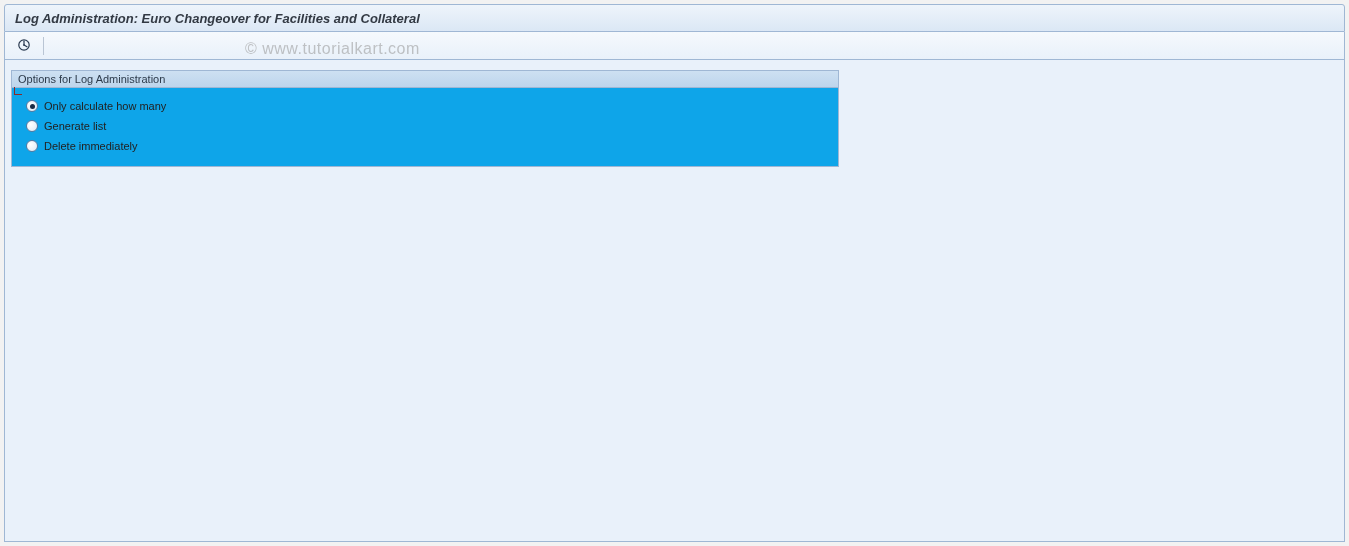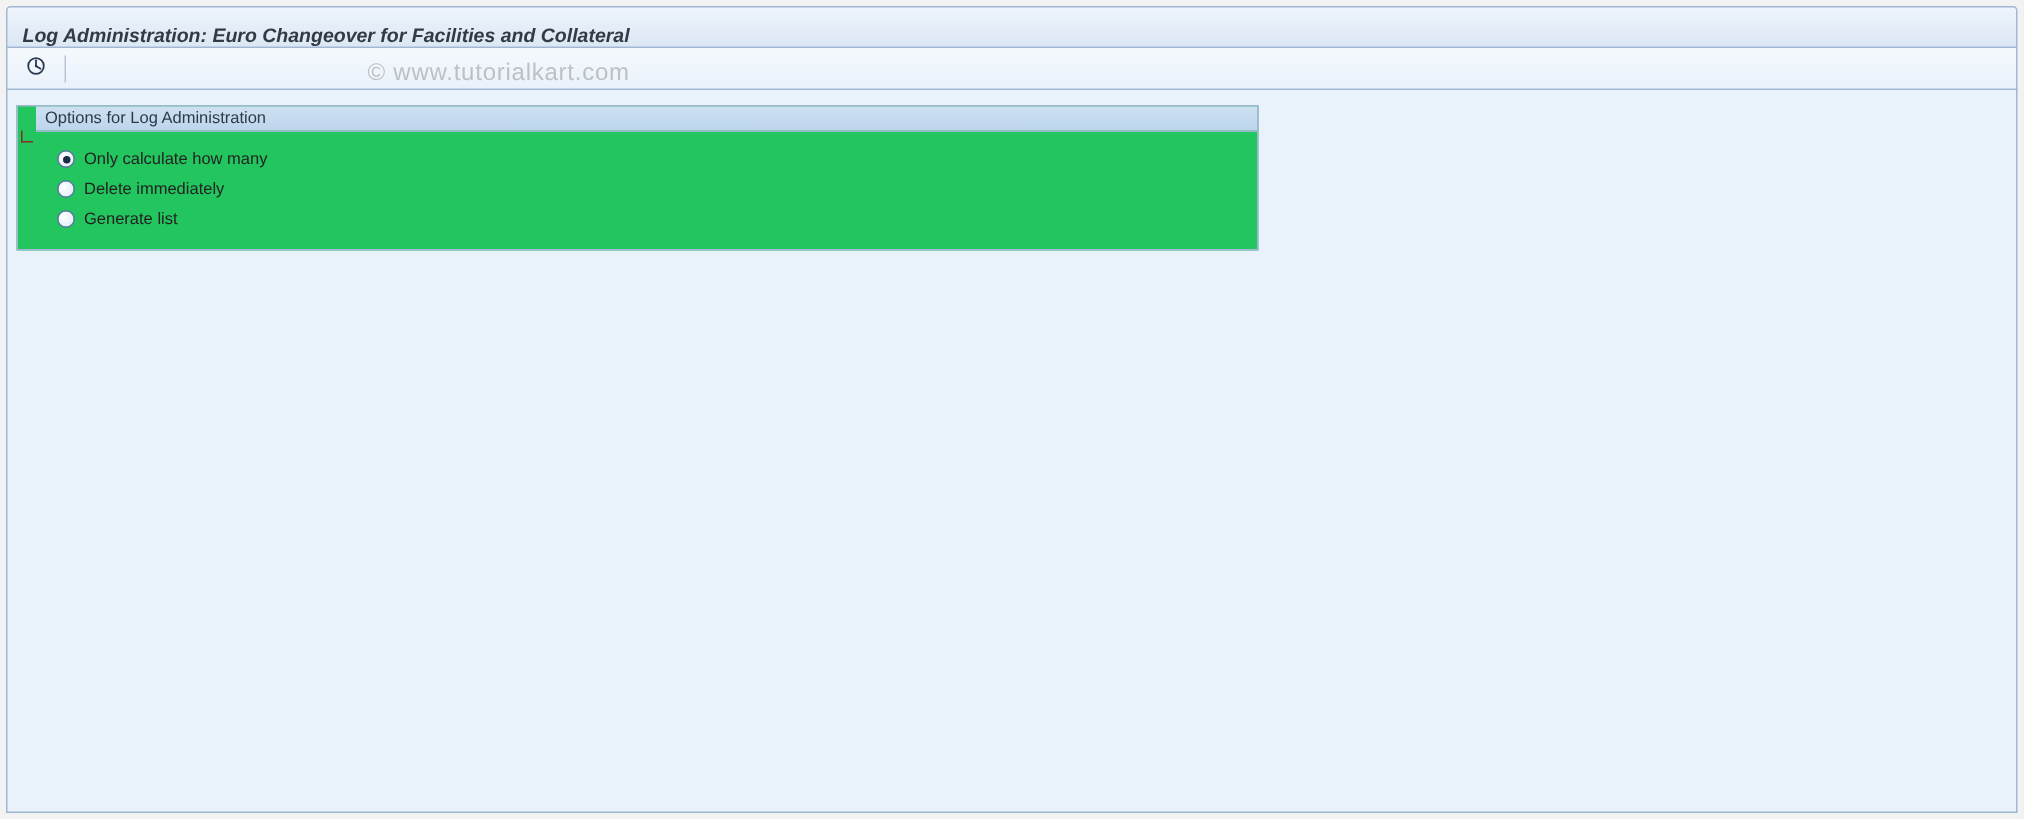--- a/index.html
+++ b/index.html
@@ -20,21 +20,21 @@
       width: 100%;
       height: 100%;
       padding: 4px;
     }
     .title-bar {
       background: linear-gradient(to bottom, #eef4fb 0%, #dbe7f5 100%);
       border: 1px solid #9fb7d4;
       border-radius: 3px 3px 0 0;
       height: 28px;
       display: flex;
-      align-items: flex-end;
+      align-items: center;
       padding: 0 10px;
     }
     .title-text {
       font-weight: bold;
       font-style: italic;
       font-size: 13px;
       color: #333a44;
     }
     .toolbar {
       background: linear-gradient(to bottom, #f5f9fd 0%, #e9f1fa 100%);
@@ -67,23 +67,22 @@
       background: #e9f1fa;
       border-left: 1px solid #9fb7d4;
       border-right: 1px solid #9fb7d4;
       border-bottom: 1px solid #9fb7d4;
       height: calc(100% - 56px);
       padding: 10px 6px;
     }
     .groupbox {
       width: 828px;
       border: 1px solid #9fb7d4;
-      background: #22c55e;
+      background: #0ea5e9;
       position: relative;
-      padding-left: 12px;
     }
     .groupbox-header {
       background: linear-gradient(to bottom, #cde0f2 0%, #bdd5ec 100%);
       font-size: 11px;
       color: #2c3a4a;
       padding: 2px 6px;
       border-bottom: 1px solid #9fb7d4;
       position: relative;
     }
     .group-corner {
@@ -167,26 +166,26 @@
 
         <div class="radio-row">
           <span class="radio-circle radio-selected">
               <span class="radio-dot"></span>
             </span>
           <span>Only calculate how many</span>
         </div>
 
         <div class="radio-row">
           <span class="radio-circle"></span>
-          <span>Delete immediately</span>
+          <span>Generate list</span>
         </div>
 
         <div class="radio-row">
           <span class="radio-circle"></span>
-          <span>Generate list</span>
+          <span>Delete immediately</span>
         </div>
 
       </div>
     </div>
   </div>
 </div>
 
 <div class="watermark">© www.tutorialkart.com</div>
 
 </body></html>

